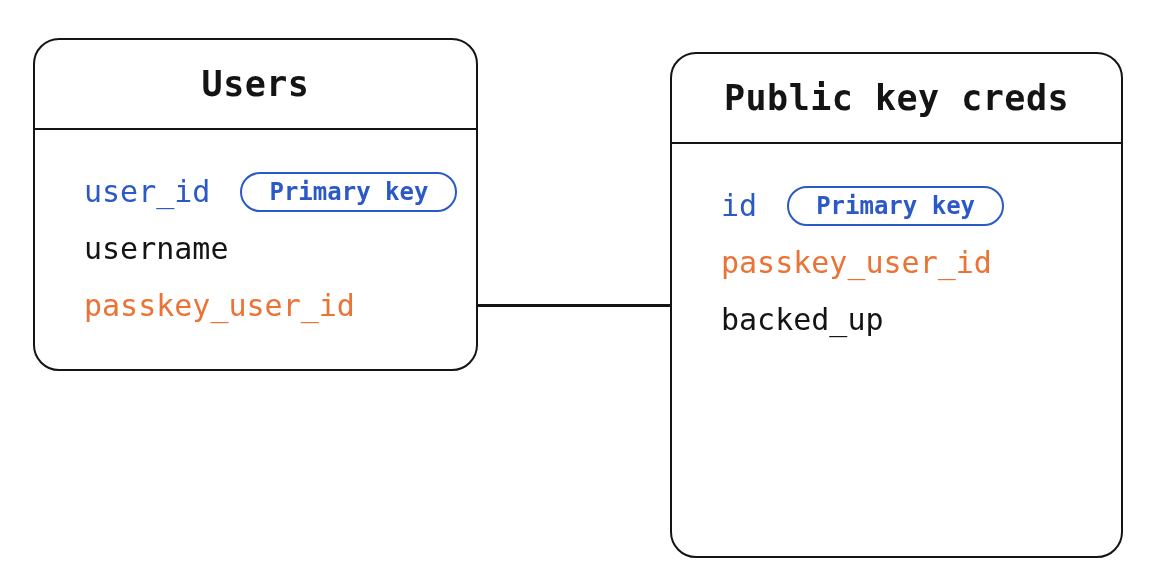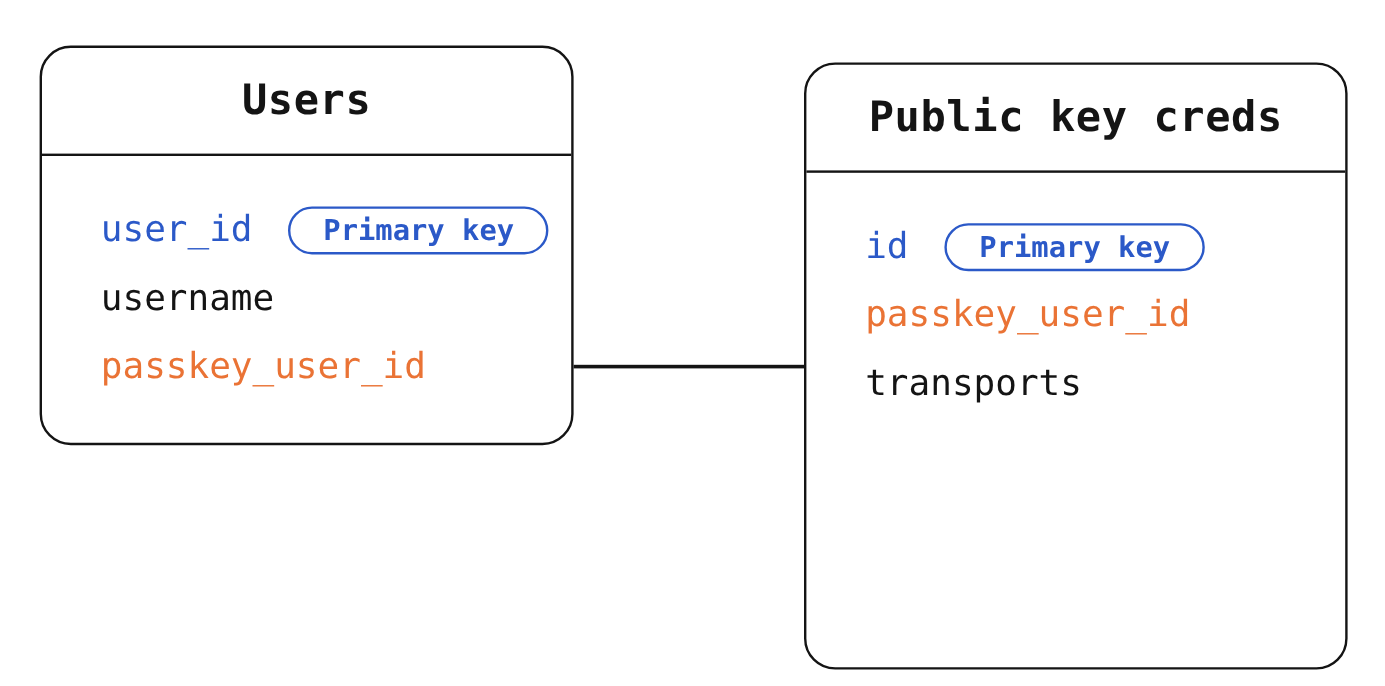--- a/index.html
+++ b/index.html
@@ -101,18 +101,18 @@
     </div>
     <div class="table-body">
       <div class="field-row">
         <span class="field-name blue">id</span>
         <span class="pk-badge">Primary key</span>
       </div>
       <div class="field-row">
         <span class="field-name orange">passkey_user_id</span>
       </div>
       <div class="field-row">
-        <span class="field-name">transports</span>
+        <span class="field-name">backed_up</span>
       </div>
     </div>
   </div>
 
 </div>
 
 </body></html>

